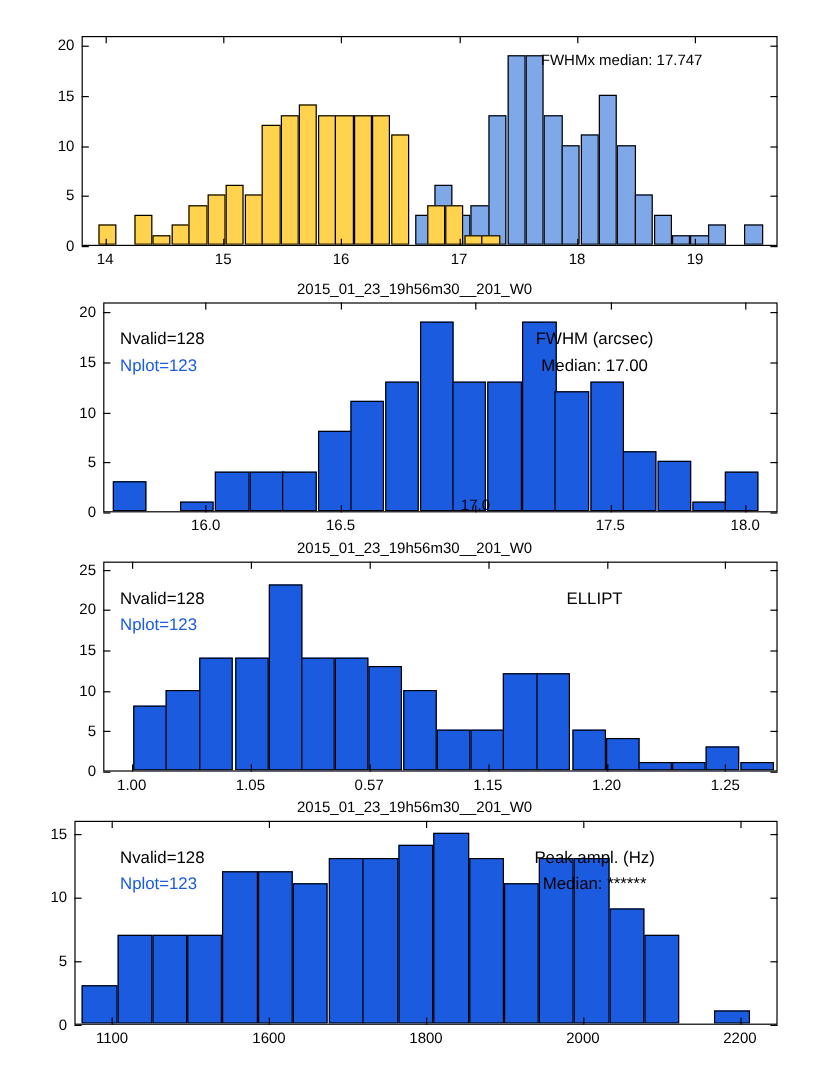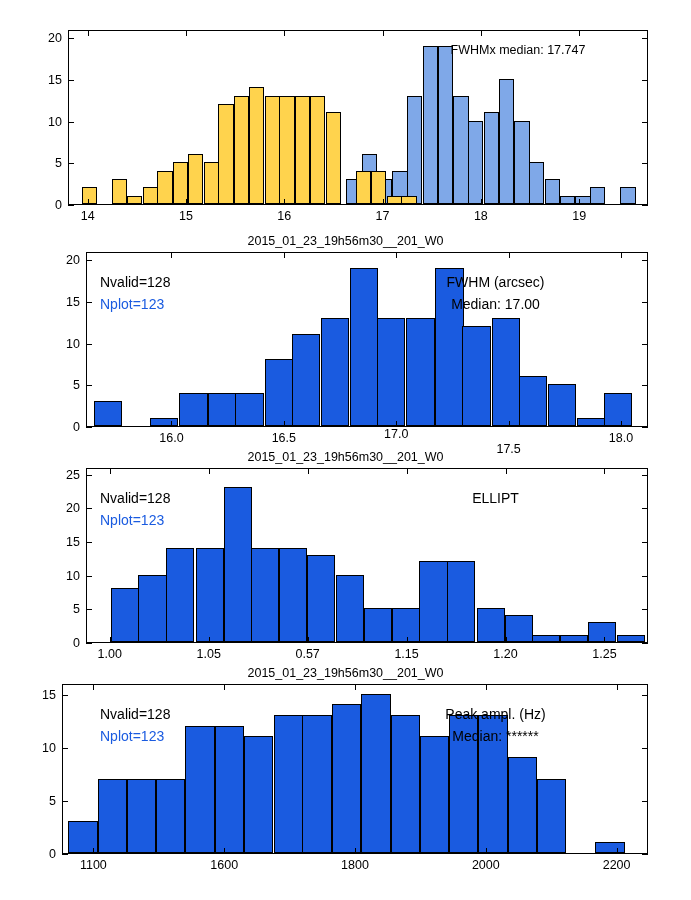--- a/index.html
+++ b/index.html
@@ -206,24 +206,24 @@
     </div>
     <div id="ticks2">
         <div class="tick" style="left: 171.424px; width: 1px; height: 6px; top: 189px;"></div>
         <div class="tick" style="left: 171.424px; width: 1px; height: 6px; top: 20px;"></div>
         <div class="xtick-label" style="left: 171.424px; top: 199px;">16.0</div>
         <div class="tick" style="left: 283.824px; width: 1px; height: 6px; top: 189px;"></div>
         <div class="tick" style="left: 283.824px; width: 1px; height: 6px; top: 20px;"></div>
         <div class="xtick-label" style="left: 283.824px; top: 199px;">16.5</div>
         <div class="tick" style="left: 396.224px; width: 1px; height: 6px; top: 189px;"></div>
         <div class="tick" style="left: 396.224px; width: 1px; height: 6px; top: 20px;"></div>
-        <div class="xtick-label" style="left: 396.224px; top: 195px;">17.0</div>
+        <div class="xtick-label" style="left: 396.224px; top: 182px;">17.0</div>
         <div class="tick" style="left: 508.624px; width: 1px; height: 6px; top: 189px;"></div>
         <div class="tick" style="left: 508.624px; width: 1px; height: 6px; top: 20px;"></div>
-        <div class="xtick-label" style="left: 508.624px; top: 210px;">17.5</div>
+        <div class="xtick-label" style="left: 508.624px; top: 199px;">17.5</div>
         <div class="tick" style="left: 621.024px; width: 1px; height: 6px; top: 189px;"></div>
         <div class="tick" style="left: 621.024px; width: 1px; height: 6px; top: 20px;"></div>
         <div class="xtick-label" style="left: 621.024px; top: 199px;">18.0</div>
         <div class="tick" style="top: 195px; height: 1px; width: 6px; left: 86px;"></div>
         <div class="tick" style="top: 195px; height: 1px; width: 6px; left: 642px;"></div>
         <div class="ytick-label" style="left: 44px; width: 36px; top: 195px;">0</div>
         <div class="tick" style="top: 153.333px; height: 1px; width: 6px; left: 86px;"></div>
         <div class="tick" style="top: 153.333px; height: 1px; width: 6px; left: 642px;"></div>
         <div class="ytick-label" style="left: 44px; width: 36px; top: 153.333px;">5</div>
         <div class="tick" style="top: 111.667px; height: 1px; width: 6px; left: 86px;"></div>

